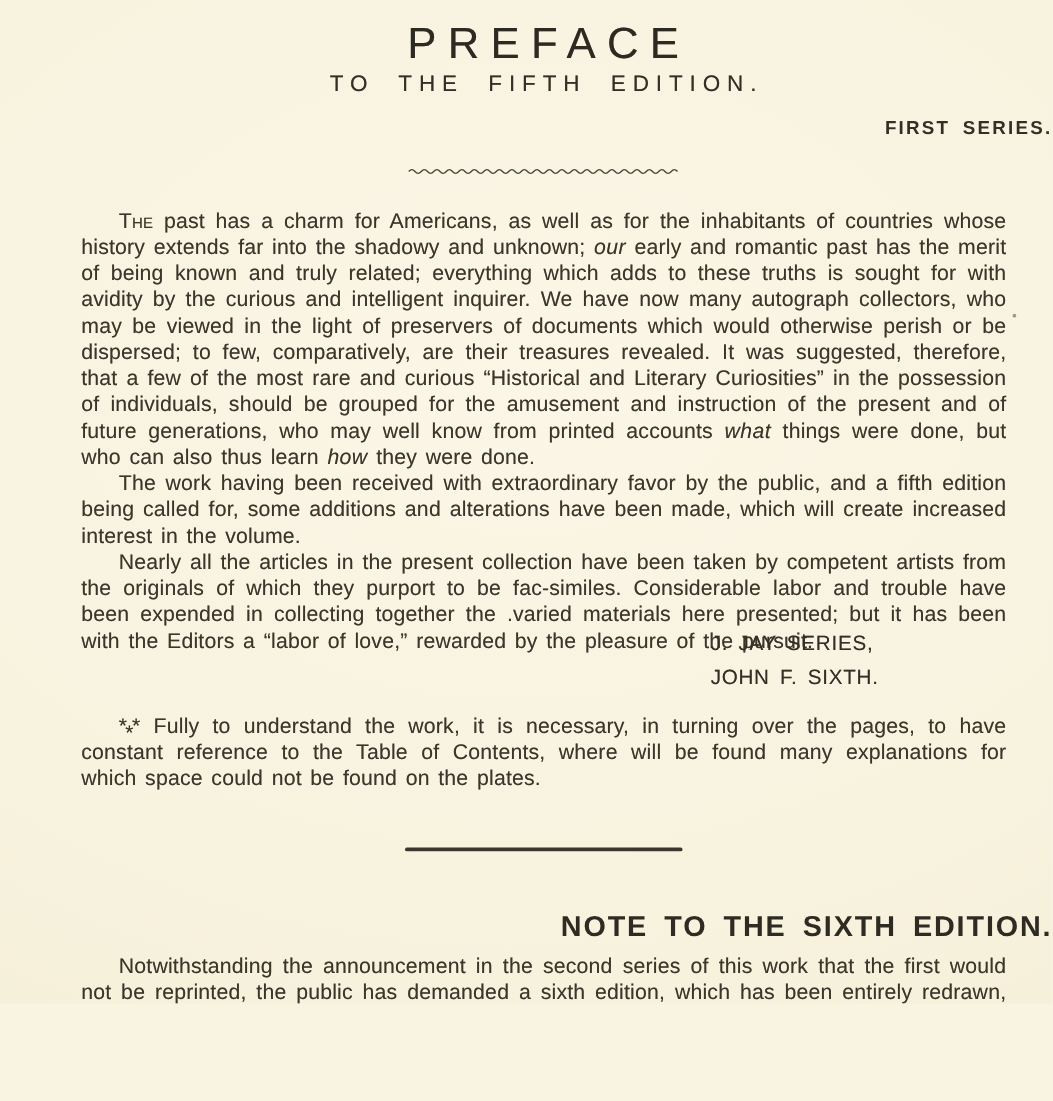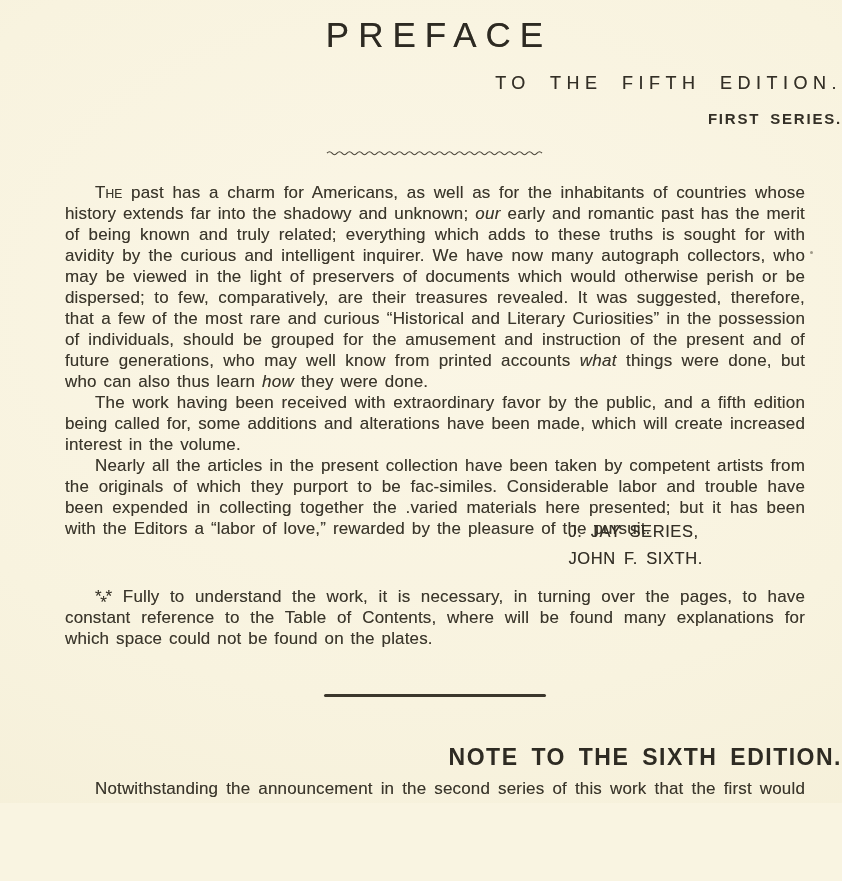--- a/index.html
+++ b/index.html
@@ -26,22 +26,21 @@
     text-align: center;
     font-size: 35px;
     font-weight: 400;
     line-height: 42px;
     letter-spacing: 9px;
     text-indent: 9px;
     color: #2d2a22;
     text-shadow: 0 0 0.5px rgba(45, 42, 34, 0.55);
   }
   .subtitle {
-    margin-top: 16px;
-    text-align: right;
+    text-align: center;
     font-size: 18px;
     line-height: 22px;
     letter-spacing: 5.5px;
     word-spacing: 9px;
     text-indent: 5.5px;
     color: #332f26;
     text-shadow: 0 0 0.5px rgba(45, 42, 34, 0.5);
   }
   .series {
     margin-top: 16px;

